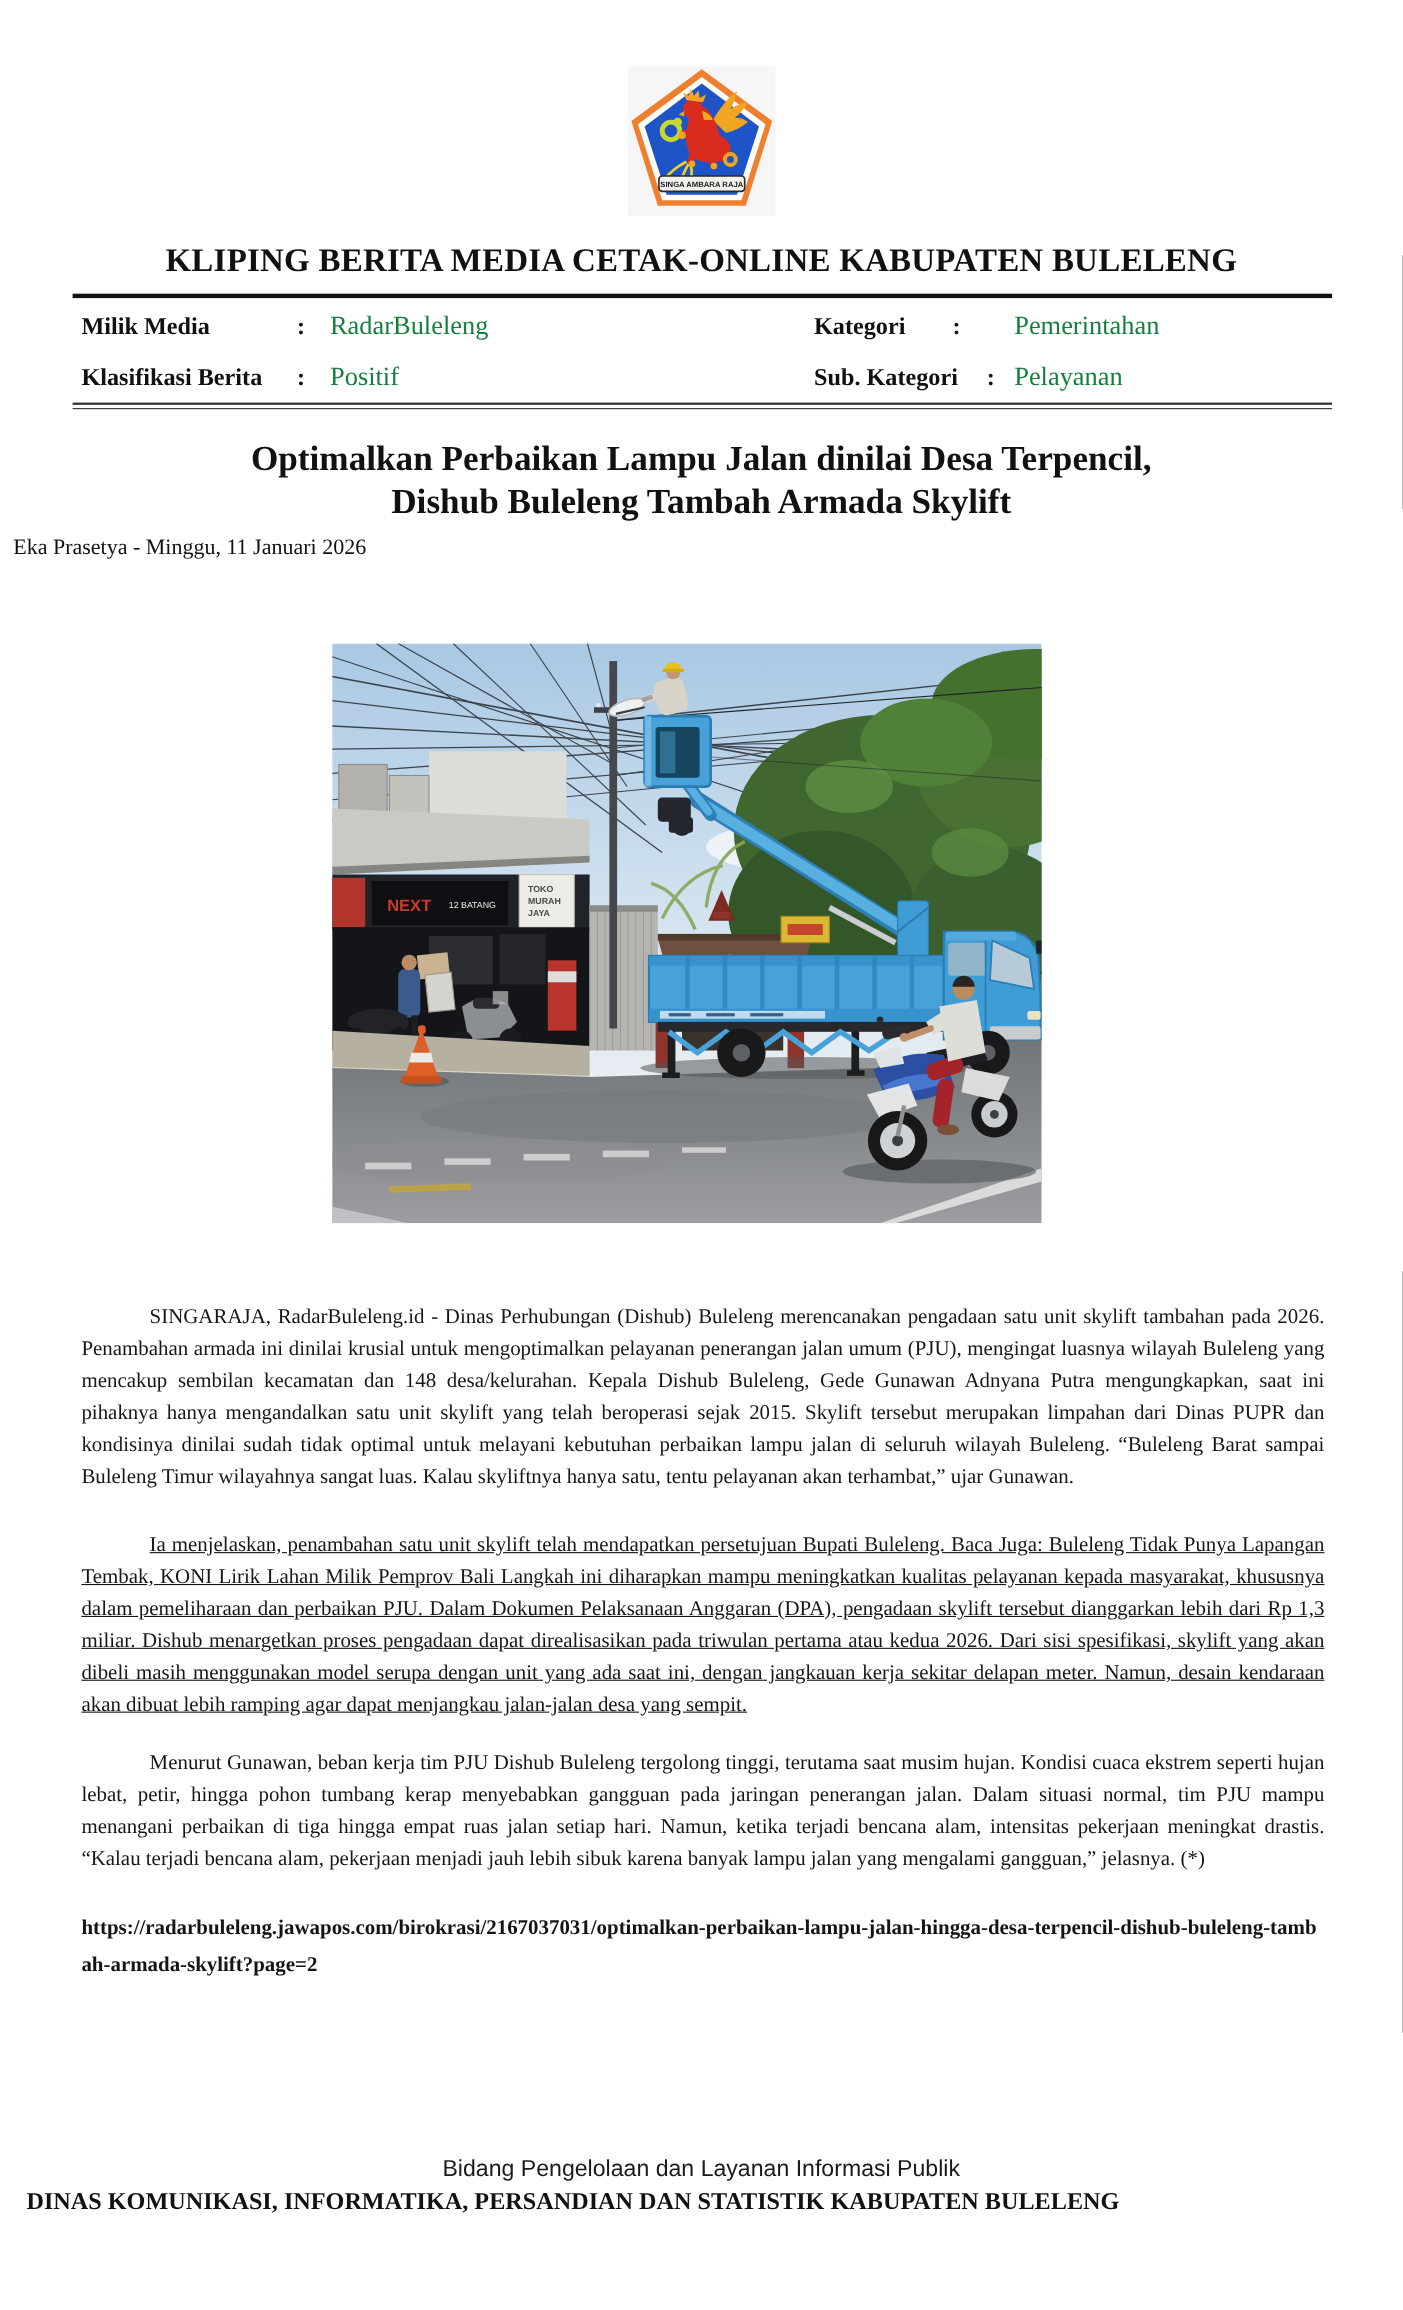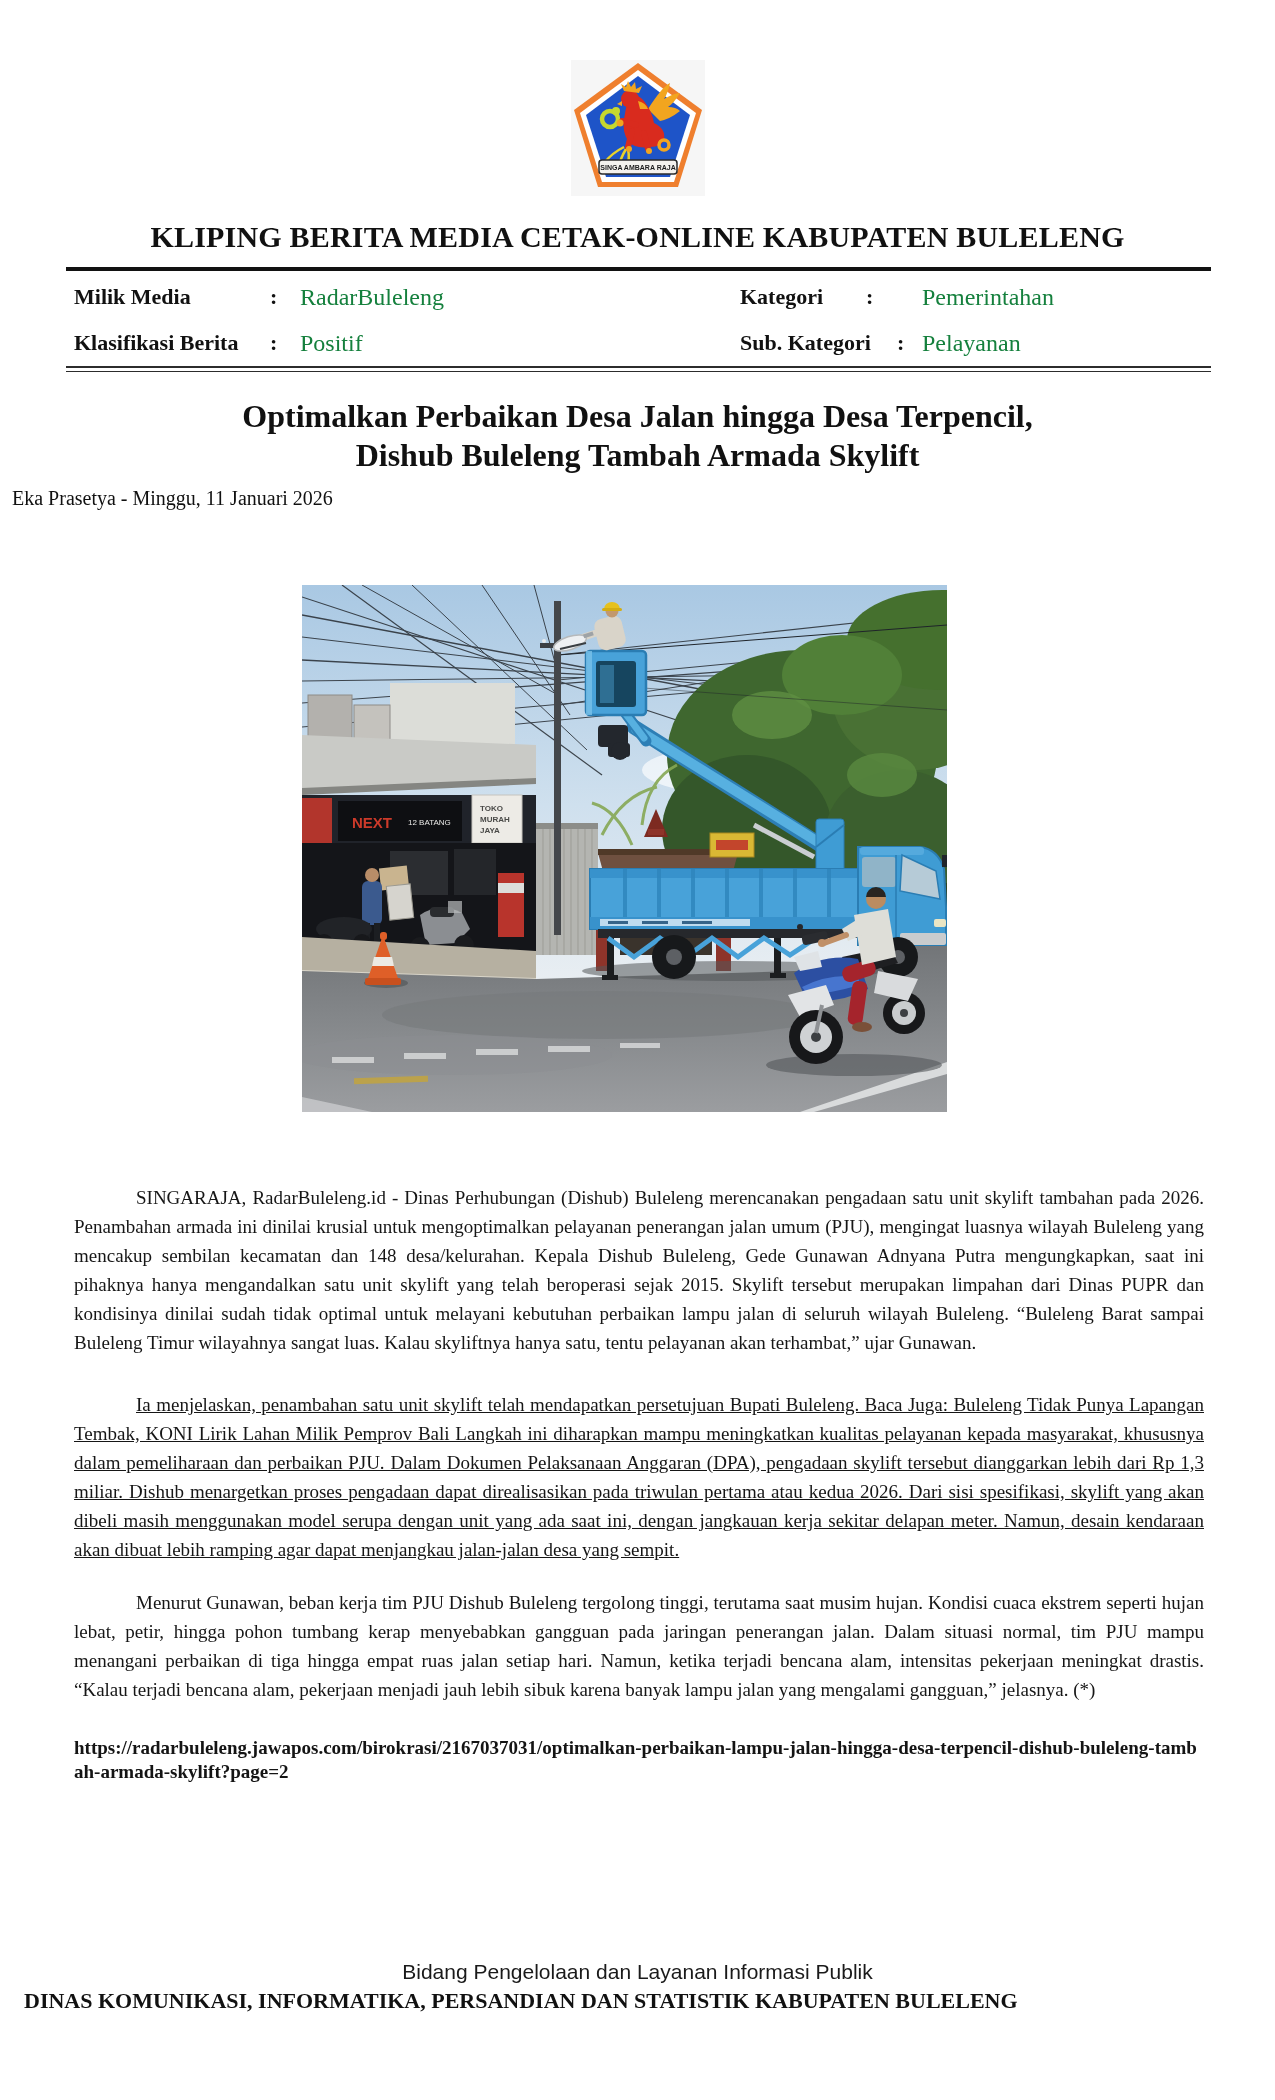--- a/index.html
+++ b/index.html
@@ -28,21 +28,21 @@
   .hl1{top:398px;} .hl2{top:437px;}
   .byline{position:absolute;left:12px;top:487px;width:100%;text-align:left;
     font-size:20px;font-weight:normal;}
   
   .photo{position:absolute;left:302px;top:585px;width:645px;height:527px;display:block;}
   
   .para{position:absolute;left:74px;width:1130px;margin:0;
     font-size:19px;line-height:29px;text-align:justify;text-indent:62px;color:#161616;}
   .p1{top:1183px;} .p2{top:1390px;text-decoration:underline;} .p3{top:1588px;}
   .article-url{position:absolute;left:74px;top:1736px;width:1130px;
-    font-size:19px;line-height:24px;font-weight:bold;word-break:break-all;color:#141414;}
+    font-size:19px;line-height:34px;font-weight:bold;word-break:break-all;color:#141414;}
   
   .footer-1{position:absolute;left:0;top:1960px;width:100%;text-align:center;
     font-family:"Liberation Sans", sans-serif;font-size:21px;color:#1a1a1a;}
   .footer-2{position:absolute;left:0;top:1988px;width:100%;text-align:left;
     font-size:22px;font-weight:bold;margin-left:24px;}
 </style>
 </head>
 <body>
 
 <div class="page">
@@ -94,21 +94,21 @@
 
     <span class="m-label r2" style="left:74px">Klasifikasi Berita</span>
     <span class="m-label r2" style="left:270px">:</span>
     <span class="m-value r2" style="left:300px">Positif</span>
     <span class="m-label r2" style="left:740px">Sub. Kategori</span>
     <span class="m-label r2" style="left:897px">:</span>
     <span class="m-value r2" style="left:922px">Pelayanan</span>
   </div>
   <div class="rule-double"></div>
 
-  <h2 class="headline hl1">Optimalkan Perbaikan Desa Jalan hingga Desa Terpencil,</h2>
+  <h2 class="headline hl1">Optimalkan Perbaikan Lampu Jalan dinilai Desa Terpencil,</h2>
   <h2 class="headline hl2">Dishub Buleleng Tambah Armada Skylift</h2>
   <div class="byline">Eka Prasetya - Minggu, 11 Januari 2026</div>
 
   <svg class="photo" viewBox="0 0 645 527" role="img" aria-label="Blue skylift truck with raised boom; a worker wearing a yellow helmet in the bucket repairs a street light among power lines; shops on the left, trees on the right, an orange traffic cone and a passing motorcyclist in the foreground">
     <defs>
       <linearGradient id="sky" x1="0" y1="0" x2="0" y2="1">
         <stop offset="0" stop-color="#a9c8e3"></stop>
           <stop offset="0.55" stop-color="#cfe0ee"></stop>
           <stop offset="1" stop-color="#e9eef2"></stop>
       </linearGradient>

